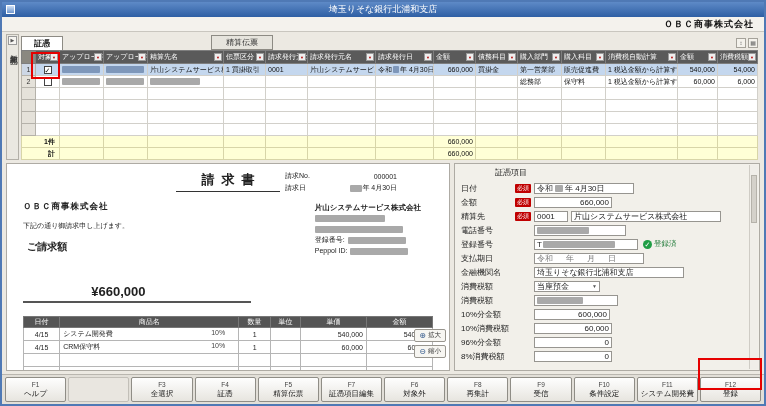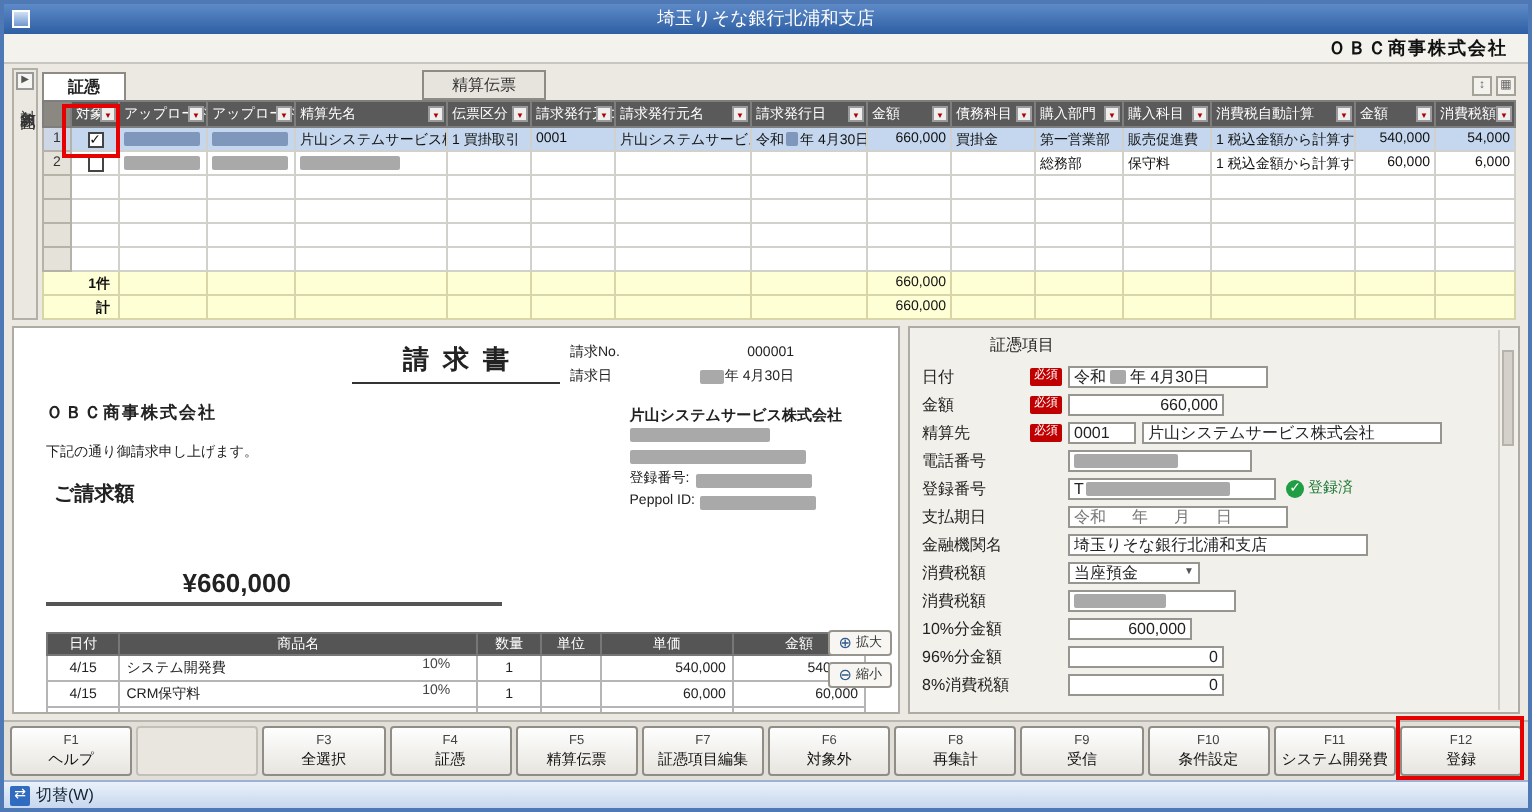--- a/index.html
+++ b/index.html
@@ -538,23 +538,28 @@
         <span class="vlab">消費税額</span>
         <span class="req-sp"></span>
         <div class="vinput" style="width:84px">
           <span class="mask" style="width:46px"></span>
         </div>
       </div>
 
       <div class="vfield">
         <span class="vlab">10%分金額</span>
         <span class="req-sp"></span>
-        <div class="vinput r" style="width:62px">600,000</div>
-      </div>
-
+        <div class="vinput r" style="width:76px">600,000</div>
+      </div>
+
+      <div class="vfield">
+        <span class="vlab">10%消費税額</span>
+        <span class="req-sp"></span>
+        <div class="vinput r" style="width:78px">60,000</div>
+      </div>
 
       <div class="vfield">
         <span class="vlab">96%分金額</span>
         <span class="req-sp"></span>
         <div class="vinput r" style="width:78px">0</div>
       </div>
 
       <div class="vfield">
         <span class="vlab">8%消費税額</span>
         <span class="req-sp"></span>
@@ -611,20 +616,16 @@
     <div class="fnbtn">
       <span class="fk">F11</span>
         <span class="fl">システム開発費</span>
     </div>
     <div class="fnbtn">
       <span class="fk">F12</span>
         <span class="fl">登録</span>
     </div>
   </div>
 
-  <div class="statusbar">
-    <span class="sw-ico">⇄</span>
-    <span class="sw-label">切替(W)</span>
-  </div>
 
   <div class="red-box" id="rb-checkbox"></div>
   <div class="red-box" id="rb-f12"></div>
 </div>
 
 </body></html>

